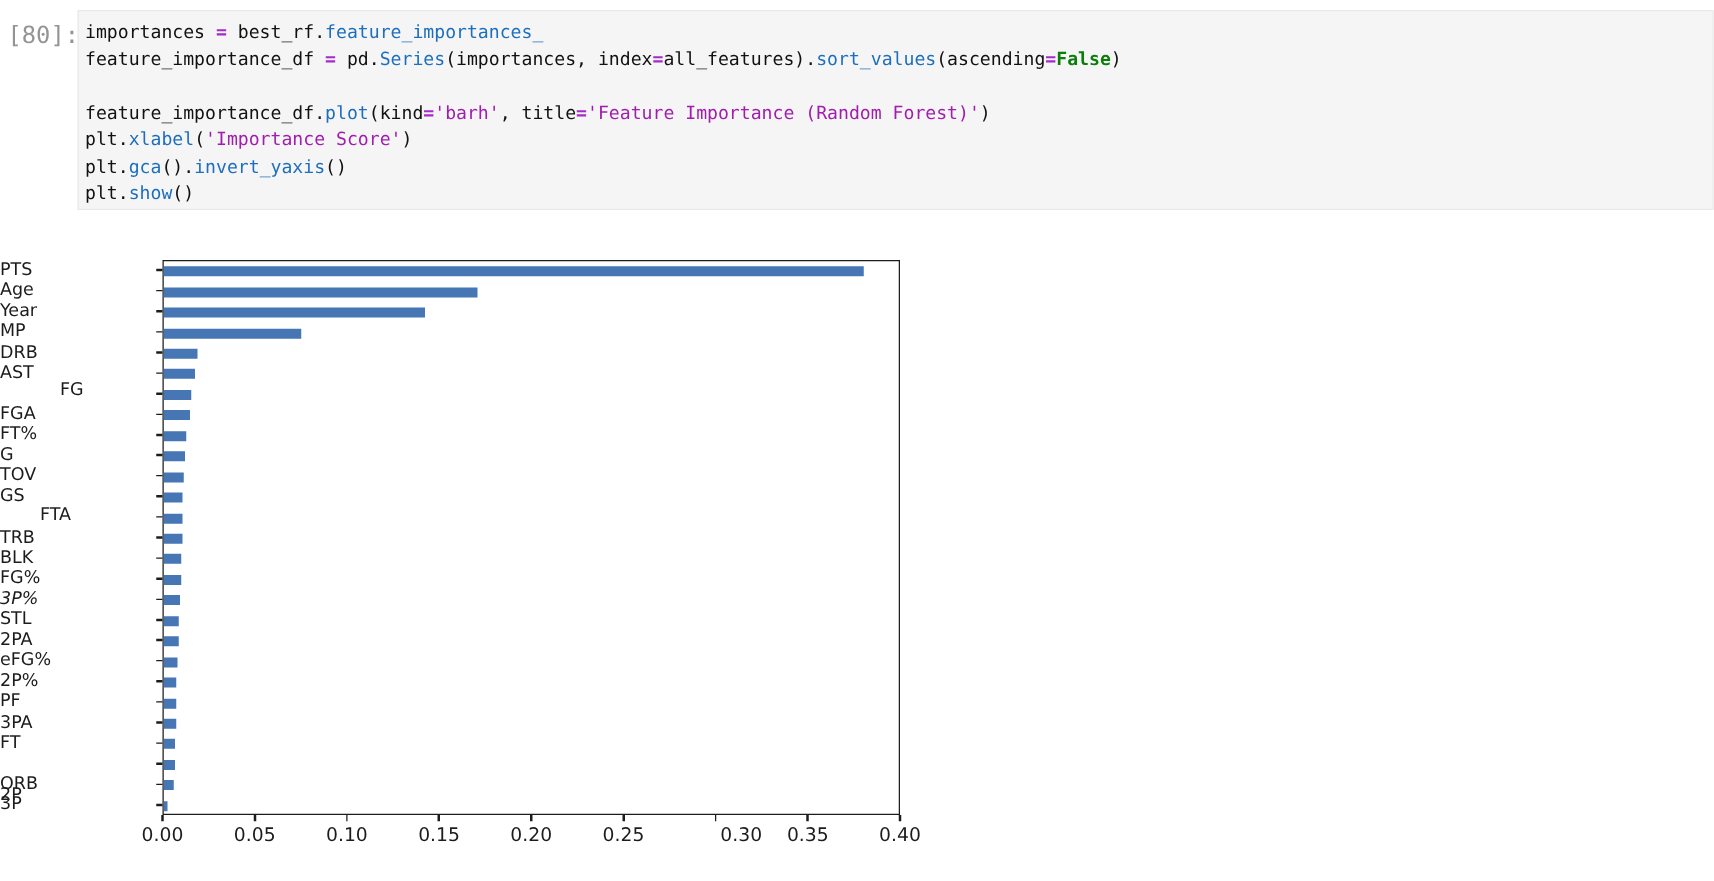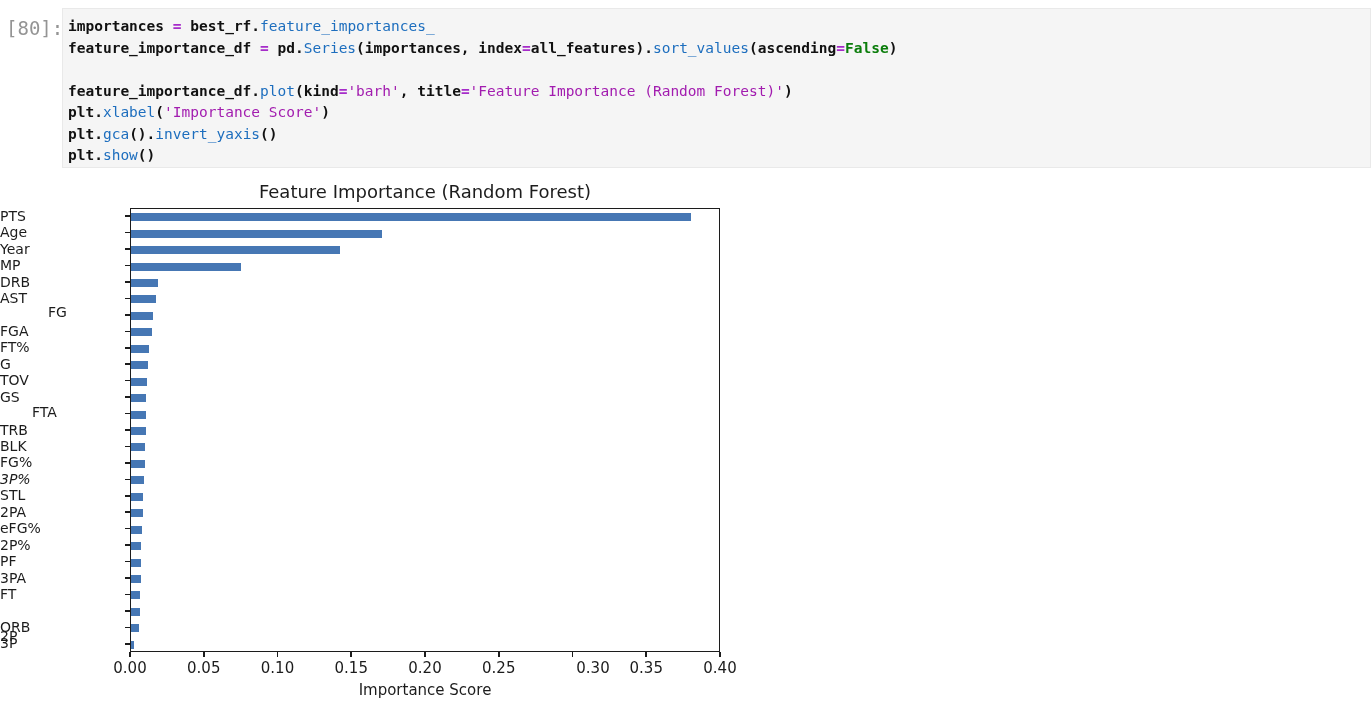--- a/index.html
+++ b/index.html
@@ -22,21 +22,21 @@
     position: absolute; left: 62px; top: 8px; right: 0; height: 160px;
     background: #f5f5f5; border: 1px solid #e9e9e9;
   }
   .code-editor {
     padding: 7px 8px 0 5px;
     font-family: "DejaVu Sans Mono", monospace;
     font-size: 14.5px; line-height: 21.5px;
     color: #111111; white-space: pre;
   }
   .code-line { height: 21.5px; }
-  .tok-plain { color: #111111; font-weight: bold; }
+  .tok-plain { color: #111111; }
   .tok-fn    { color: #1d6ebe; }
   .tok-str   { color: #a21caf; }
   .tok-op    { color: #a62cc9; font-weight: bold; }
   .tok-kw    { color: #0b7d0b; font-weight: bold; }
 
   
   .figure { position: absolute; left: 0; top: 178px; width: 770px; height: 527px; }
   .fig-title {
     position: absolute; left: 130px; top: 3px; width: 590px;
     text-align: center; font-size: 18px; color: #1c1c1c;
@@ -74,21 +74,20 @@
 
 <div class="page">
 
   <div class="prompt">[80]:</div>
 
   <div class="cell-input">
     <div class="code-editor"><div class="code-line"><span class="tok-plain">importances </span><span class="tok-op">=</span><span class="tok-plain"> best_rf.</span><span class="tok-fn">feature_importances_</span></div><div class="code-line"><span class="tok-plain">feature_importance_df </span><span class="tok-op">=</span><span class="tok-plain"> pd.</span><span class="tok-fn">Series</span><span class="tok-plain">(importances, index</span><span class="tok-op">=</span><span class="tok-plain">all_features).</span><span class="tok-fn">sort_values</span><span class="tok-plain">(ascending</span><span class="tok-op">=</span><span class="tok-kw">False</span><span class="tok-plain">)</span></div><div class="code-line">&nbsp;</div><div class="code-line"><span class="tok-plain">feature_importance_df.</span><span class="tok-fn">plot</span><span class="tok-plain">(kind</span><span class="tok-op">=</span><span class="tok-str">'barh'</span><span class="tok-plain">, title</span><span class="tok-op">=</span><span class="tok-str">'Feature Importance (Random Forest)'</span><span class="tok-plain">)</span></div><div class="code-line"><span class="tok-plain">plt.</span><span class="tok-fn">xlabel</span><span class="tok-plain">(</span><span class="tok-str">'Importance Score'</span><span class="tok-plain">)</span></div><div class="code-line"><span class="tok-plain">plt.</span><span class="tok-fn">gca</span><span class="tok-plain">().</span><span class="tok-fn">invert_yaxis</span><span class="tok-plain">()</span></div><div class="code-line"><span class="tok-plain">plt.</span><span class="tok-fn">show</span><span class="tok-plain">()</span></div></div>
   </div>
 
   <div class="figure">
-    <div class="fig-title">Feature Importance (Random Forest)</div>
     <div class="plot-area">
         <div class="bar" style="top: 4.22222px; width: 95.25%; background: rgb(70, 119, 180);"></div>
         <div class="bar" style="top: 20.6667px; width: 42.75%; background: rgb(70, 119, 180);"></div>
         <div class="bar" style="top: 37.1111px; width: 35.5%; background: rgb(70, 119, 180);"></div>
         <div class="bar" style="top: 53.5556px; width: 18.625%; background: rgb(70, 119, 180);"></div>
         <div class="bar" style="top: 70px; width: 4.55%; background: rgb(70, 119, 180);"></div>
         <div class="bar" style="top: 86.4444px; width: 4.325%; background: rgb(70, 119, 180);"></div>
         <div class="bar" style="top: 102.889px; width: 3.75%; background: rgb(70, 119, 180);"></div>
         <div class="bar" style="top: 119.333px; width: 3.575%; background: rgb(70, 119, 180);"></div>
         <div class="bar" style="top: 135.778px; width: 3%; background: rgb(70, 119, 180);"></div>
@@ -104,21 +103,20 @@
         <div class="bar" style="top: 300.222px; width: 2%; background: rgb(70, 119, 180);"></div>
         <div class="bar" style="top: 316.667px; width: 1.875%; background: rgb(70, 119, 180);"></div>
         <div class="bar" style="top: 333.111px; width: 1.75%; background: rgb(70, 119, 180);"></div>
         <div class="bar" style="top: 349.556px; width: 1.7%; background: rgb(70, 119, 180);"></div>
         <div class="bar" style="top: 366px; width: 1.625%; background: rgb(70, 119, 180);"></div>
         <div class="bar" style="top: 382.444px; width: 1.575%; background: rgb(70, 119, 180);"></div>
         <div class="bar" style="top: 398.889px; width: 1.45%; background: rgb(70, 119, 180);"></div>
         <div class="bar" style="top: 415.333px; width: 1.3%; background: rgb(70, 119, 180);"></div>
         <div class="bar" style="top: 431.778px; width: 0.55%; background: rgb(70, 119, 180);"></div>
       </div>
-    <div class="x-axis-label">Importance Score</div>
   <div class="ytick-label" style="top: 29.7222px;">PTS</div>
       <div class="ytick-mark" style="top: 37.4222px;"></div>
       <div class="ytick-label" style="top: 46.1667px;">Age</div>
       <div class="ytick-mark" style="top: 53.8667px;"></div>
       <div class="ytick-label" style="top: 62.6111px;">Year</div>
       <div class="ytick-mark" style="top: 70.3111px;"></div>
       <div class="ytick-label" style="top: 79.0556px;">MP</div>
       <div class="ytick-mark" style="top: 86.7556px;"></div>
       <div class="ytick-label" style="top: 95.5px;">DRB</div>
       <div class="ytick-mark" style="top: 103.2px;"></div>

